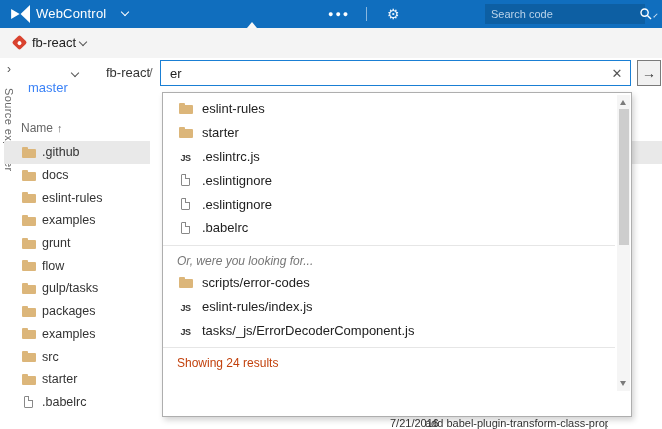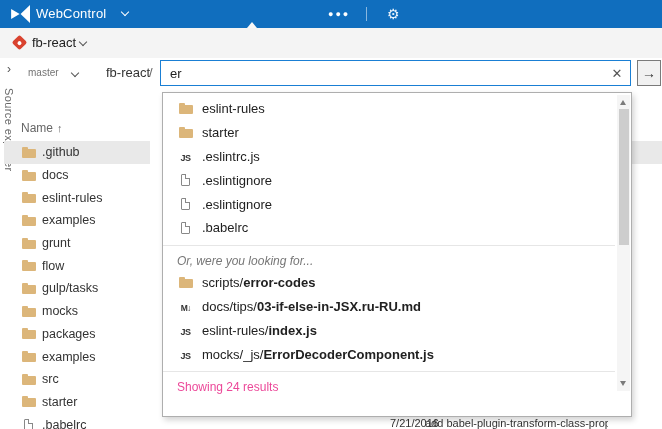--- a/index.html
+++ b/index.html
@@ -35,21 +35,21 @@
   .repoicon{position:absolute;left:14px;top:9px;width:11px;height:11px;background:var(--repo_icon);transform:rotate(45deg);border-radius:2px}
   .repoicon::after{content:"";position:absolute;left:3.5px;top:3.5px;width:4px;height:4px;border-radius:50%;background:#fff}
   .reponame{position:absolute;left:32px;top:0;line-height:30px;font-size:13px;color:var(--text_dark)}
   .repo-chev{position:absolute;left:80px;top:11px;color:#555}
   .hubtabs{position:absolute;left:100px;top:0;height:30px;display:flex;gap:17px}
   .hubtab{line-height:28px;height:30px;font-size:13px;color:#424242;border-bottom:2px solid transparent;cursor:pointer;white-space:nowrap}
   .hubtab.active{color:var(--accent);border-bottom-color:var(--accent)}
 
   
   .pathbar{position:absolute;left:0;top:58px;width:662px;height:30px;background:#fff}
-  .branch{position:absolute;left:28px;top:0;line-height:30px;font-size:10px;color:#737373}
+  .branch{position:absolute;left:28px;top:15px;line-height:30px;font-size:13px;color:#3b82f6}
   .branch-chev{position:absolute;left:72px;top:12px;color:#555}
   .crumb{position:absolute;left:106px;top:0;line-height:30px;font-size:13px;color:#333}
   .crumb-sep{position:absolute;left:149px;top:0;line-height:30px;font-size:13px;color:#666}
   .pathsearch{position:absolute;left:160px;top:2px;width:471px;height:26px;border:1px solid #1a7fd4;background:#fff;display:flex;align-items:center}
   .pathsearch input{flex:1;border:none;outline:none;font-size:13px;color:#222;padding:0 0 0 9px;font-family:inherit}
   .clear-x{flex:none;width:26px;text-align:center;font-size:13px;color:#555;cursor:pointer}
   .go-btn{position:absolute;left:637px;top:2px;width:24px;height:26px;border:1px solid #7a7a7a;background:#f1f1f1;font-size:14px;color:#333;text-align:center;line-height:24px;cursor:pointer}
 
   
   .vstrip{position:absolute;left:0;top:58px;width:18px;height:371px}
@@ -83,22 +83,22 @@
   .bg-bottom .bmsg{position:absolute;left:425px;top:0;width:237px;overflow:hidden}
 
   
   .dropdown{position:absolute;left:162px;top:92px;width:470px;height:325px;background:#fff;border:1px solid #aeaeae;box-shadow:2px 3px 6px rgba(0,0,0,.18);z-index:10;overflow:hidden}
   .dd-content{position:absolute;left:0;top:0;right:16px;bottom:0}
   .dd-content{padding-top:4px}
   .drow{display:flex;align-items:center;height:23.8px;padding-left:14px;font-size:13px;color:var(--text_dark);cursor:pointer;white-space:nowrap}
   .drow .icon{width:17px;height:16px;margin-right:8px;flex:none;position:relative;display:flex;align-items:center;justify-content:center}
   .dd-sep{border:none;border-top:1px solid #e6e6e6;margin:5px 0}
   .dd-label{height:20px;line-height:20px;padding-left:14px;font-size:12px;font-style:italic;color:#767676}
-  .sec .drow .nm{font-weight:bold}
-  .dd-footer{height:21px;line-height:21px;padding-left:14px;font-size:12px;color:#ec4899}
+  .sec .drow .nm{font-weight:normal}
+  .dd-footer{height:21px;line-height:21px;padding-left:14px;font-size:12px;color:#c2410c}
 
   
   .dd-scroll{position:absolute;right:1px;top:2px;width:13px;height:296px;background:#f5f5f5}
   .dd-up{position:absolute;top:5px;left:3px;width:0;height:0;border-left:3.5px solid transparent;border-right:3.5px solid transparent;border-bottom:5px solid #7b7b7b;cursor:pointer}
   .dd-thumb{position:absolute;top:14px;left:1.5px;width:10px;height:136px;background:#cdcdcd;cursor:pointer}
   .dd-down{position:absolute;bottom:5px;left:3px;width:0;height:0;border-left:3.5px solid transparent;border-right:3.5px solid transparent;border-top:5px solid #7b7b7b;cursor:pointer}
 </style>
 </head>
 <body>
 
@@ -113,20 +113,28 @@
     <span class="chev title-chev"></span>
     <nav class="topnav">
       <span class="navitem"></span>
         <span class="navitem active"></span>
         <span class="navitem"></span>
     </nav>
     <span class="code-caret"></span>
     <span class="topdots">●●●</span>
     <span class="topdivider"></span>
     <span class="gear">⚙</span>
+    <span class="hsearch">
+      <input type="text" placeholder="Search code" style="">
+      <svg class="mag" viewBox="0 0 14 14">
+        <circle cx="5.6" cy="5.6" r="3.6" fill="none" stroke="#ffffff" stroke-width="1.4"></circle>
+        <line x1="8.4" y1="8.4" x2="12" y2="12" stroke="#ffffff" stroke-width="1.4"></line>
+      </svg>
+      <span class="chev sdrop"></span>
+    </span>
   </header>
 
   <div class="hubbar">
     <span class="repoicon"></span>
     <span class="reponame">fb-react</span>
     <span class="chev repo-chev"></span>
     <div class="hubtabs">
       <span class="hubtab active"></span>
         <span class="hubtab"></span>
         <span class="hubtab"></span>
@@ -193,26 +201,20 @@
         <span class="icon">
           <span class="glyph"></span>
         </span>
         <span>flow</span>
       </div>
       <div class="trow t-folder">
         <span class="icon">
           <span class="glyph"></span>
         </span>
         <span>gulp/tasks</span>
-      </div>
-      <div class="trow t-folder">
-        <span class="icon">
-          <span class="glyph"></span>
-        </span>
-        <span>mocks</span>
       </div>
       <div class="trow t-folder">
         <span class="icon">
           <span class="glyph"></span>
         </span>
         <span>packages</span>
       </div>
       <div class="trow t-folder">
         <span class="icon">
           <span class="glyph"></span>
@@ -302,40 +304,33 @@
         </div>
       <hr class="dd-sep">
       <div class="dd-label">Or, were you looking for...</div>
       <div class="sec">
         <div class="drow i-folder">
             <span class="icon">
               <span class="glyph"></span>
             </span>
             <span class="dir">scripts/</span>
             <span class="nm">error-codes</span>
-          </div>
-          <div class="drow i-md">
-            <span class="icon">
-              <span class="glyph"></span>
-            </span>
-            <span class="dir">docs/tips/</span>
-            <span class="nm">03-if-else-in-JSX.ru-RU.md</span>
           </div>
           <div class="drow i-js">
             <span class="icon">
               <span class="glyph"></span>
             </span>
             <span class="dir">eslint-rules/</span>
             <span class="nm">index.js</span>
           </div>
           <div class="drow i-js">
             <span class="icon">
               <span class="glyph"></span>
             </span>
-            <span class="dir">mocks/_js/</span>
+            <span class="dir">tasks/_js/</span>
             <span class="nm">ErrorDecoderComponent.js</span>
           </div>
       </div>
       <hr class="dd-sep">
       <div class="dd-footer">Showing 24 results</div>
     </div>
     <div class="dd-scroll">
       <span class="dd-up"></span>
       <span class="dd-thumb"></span>
       <span class="dd-down"></span>

